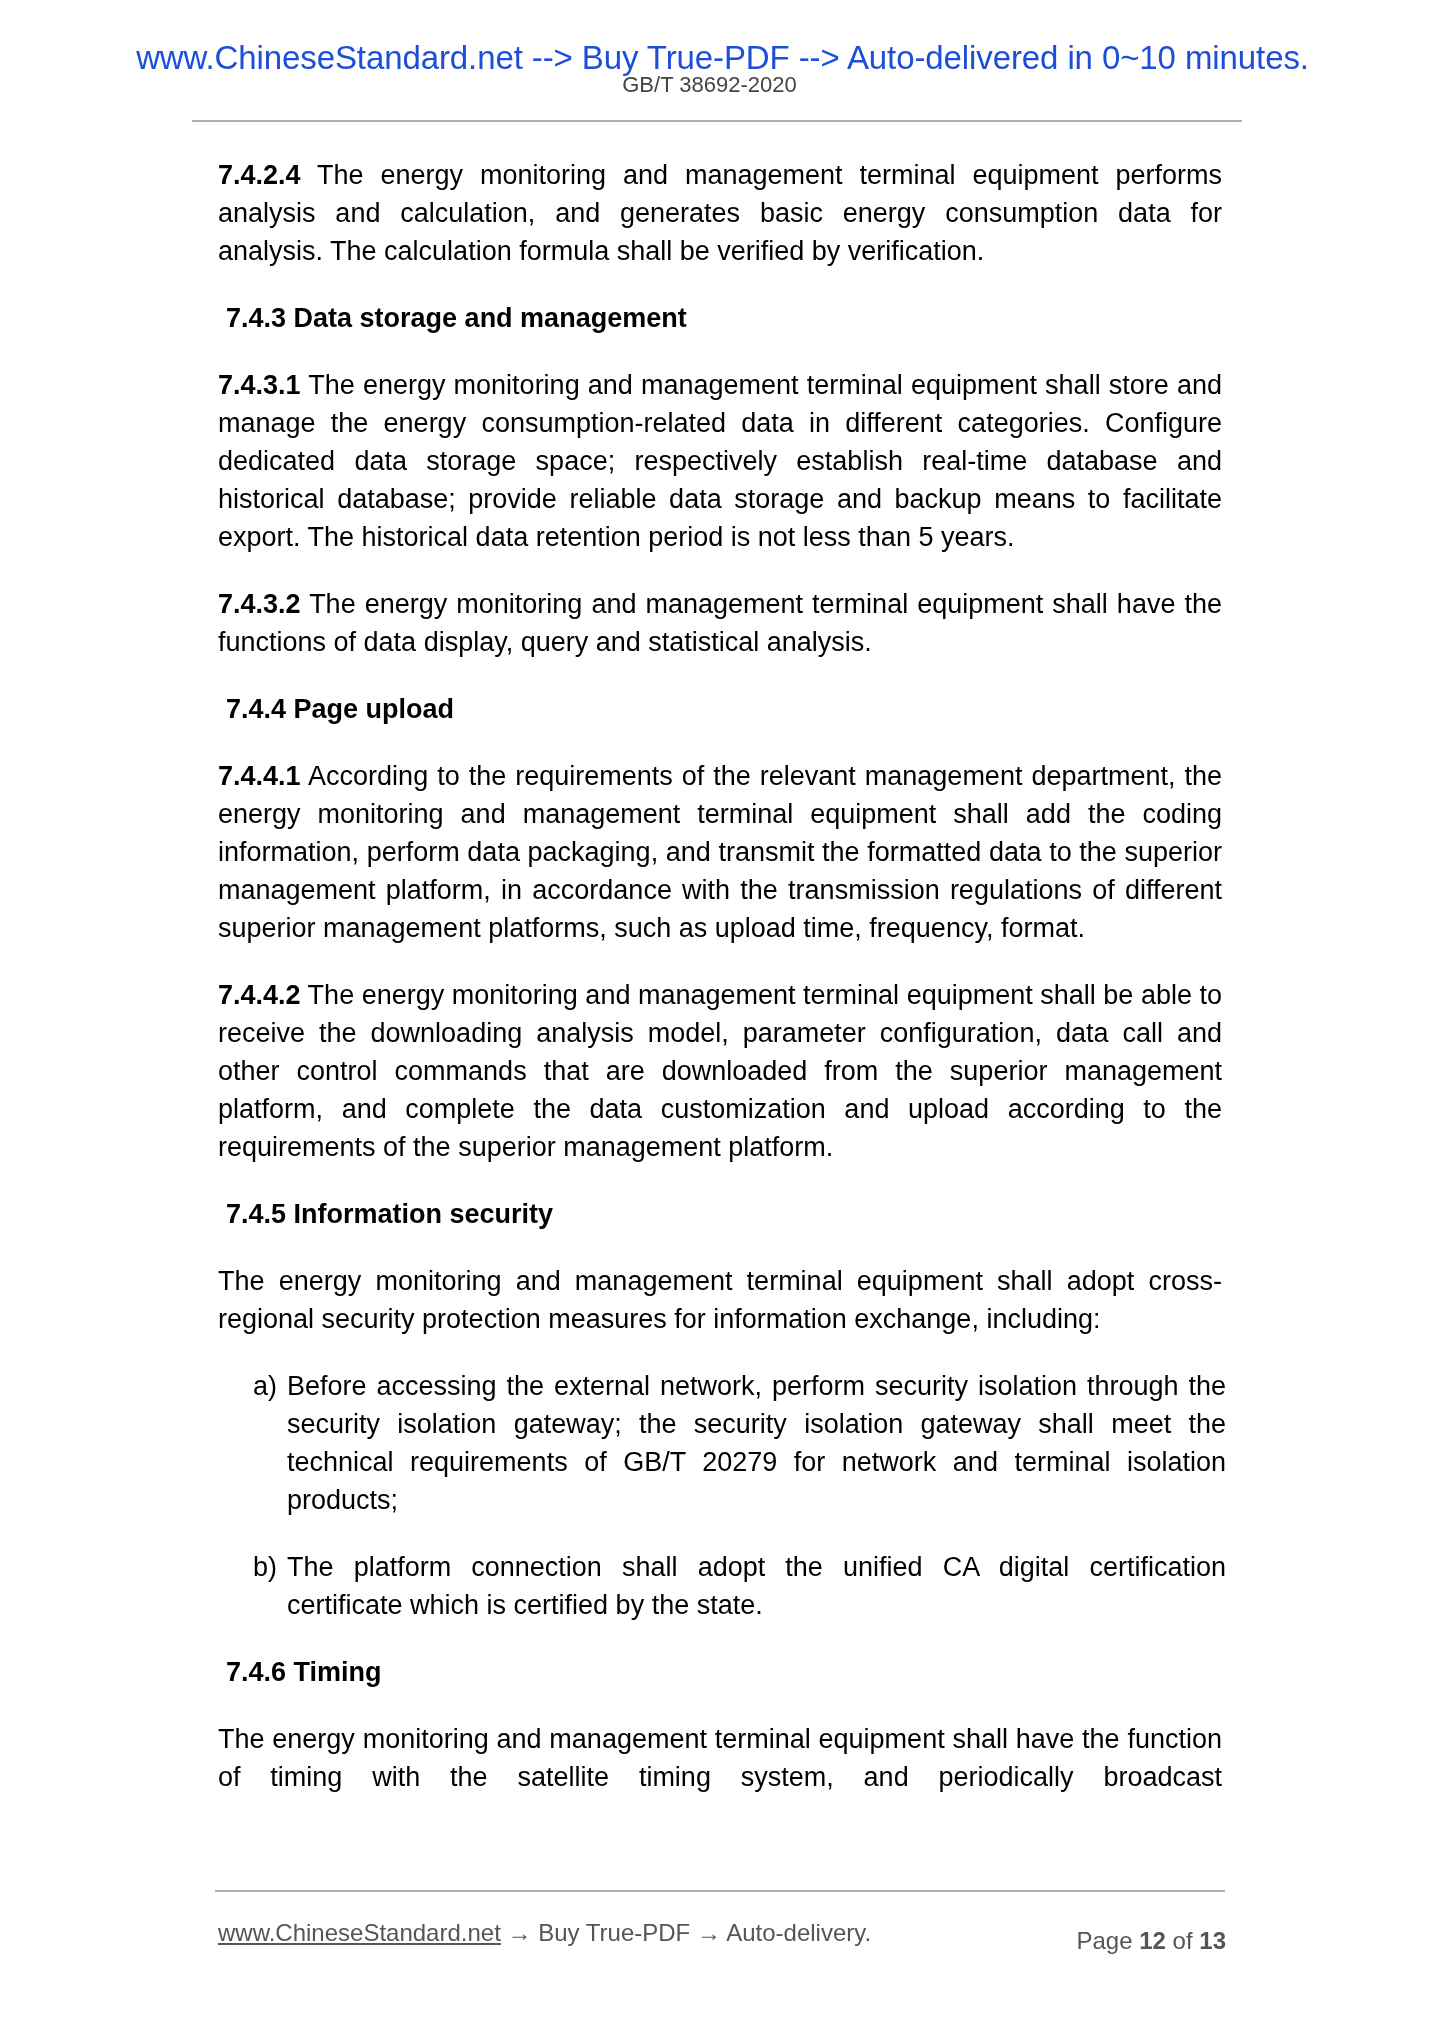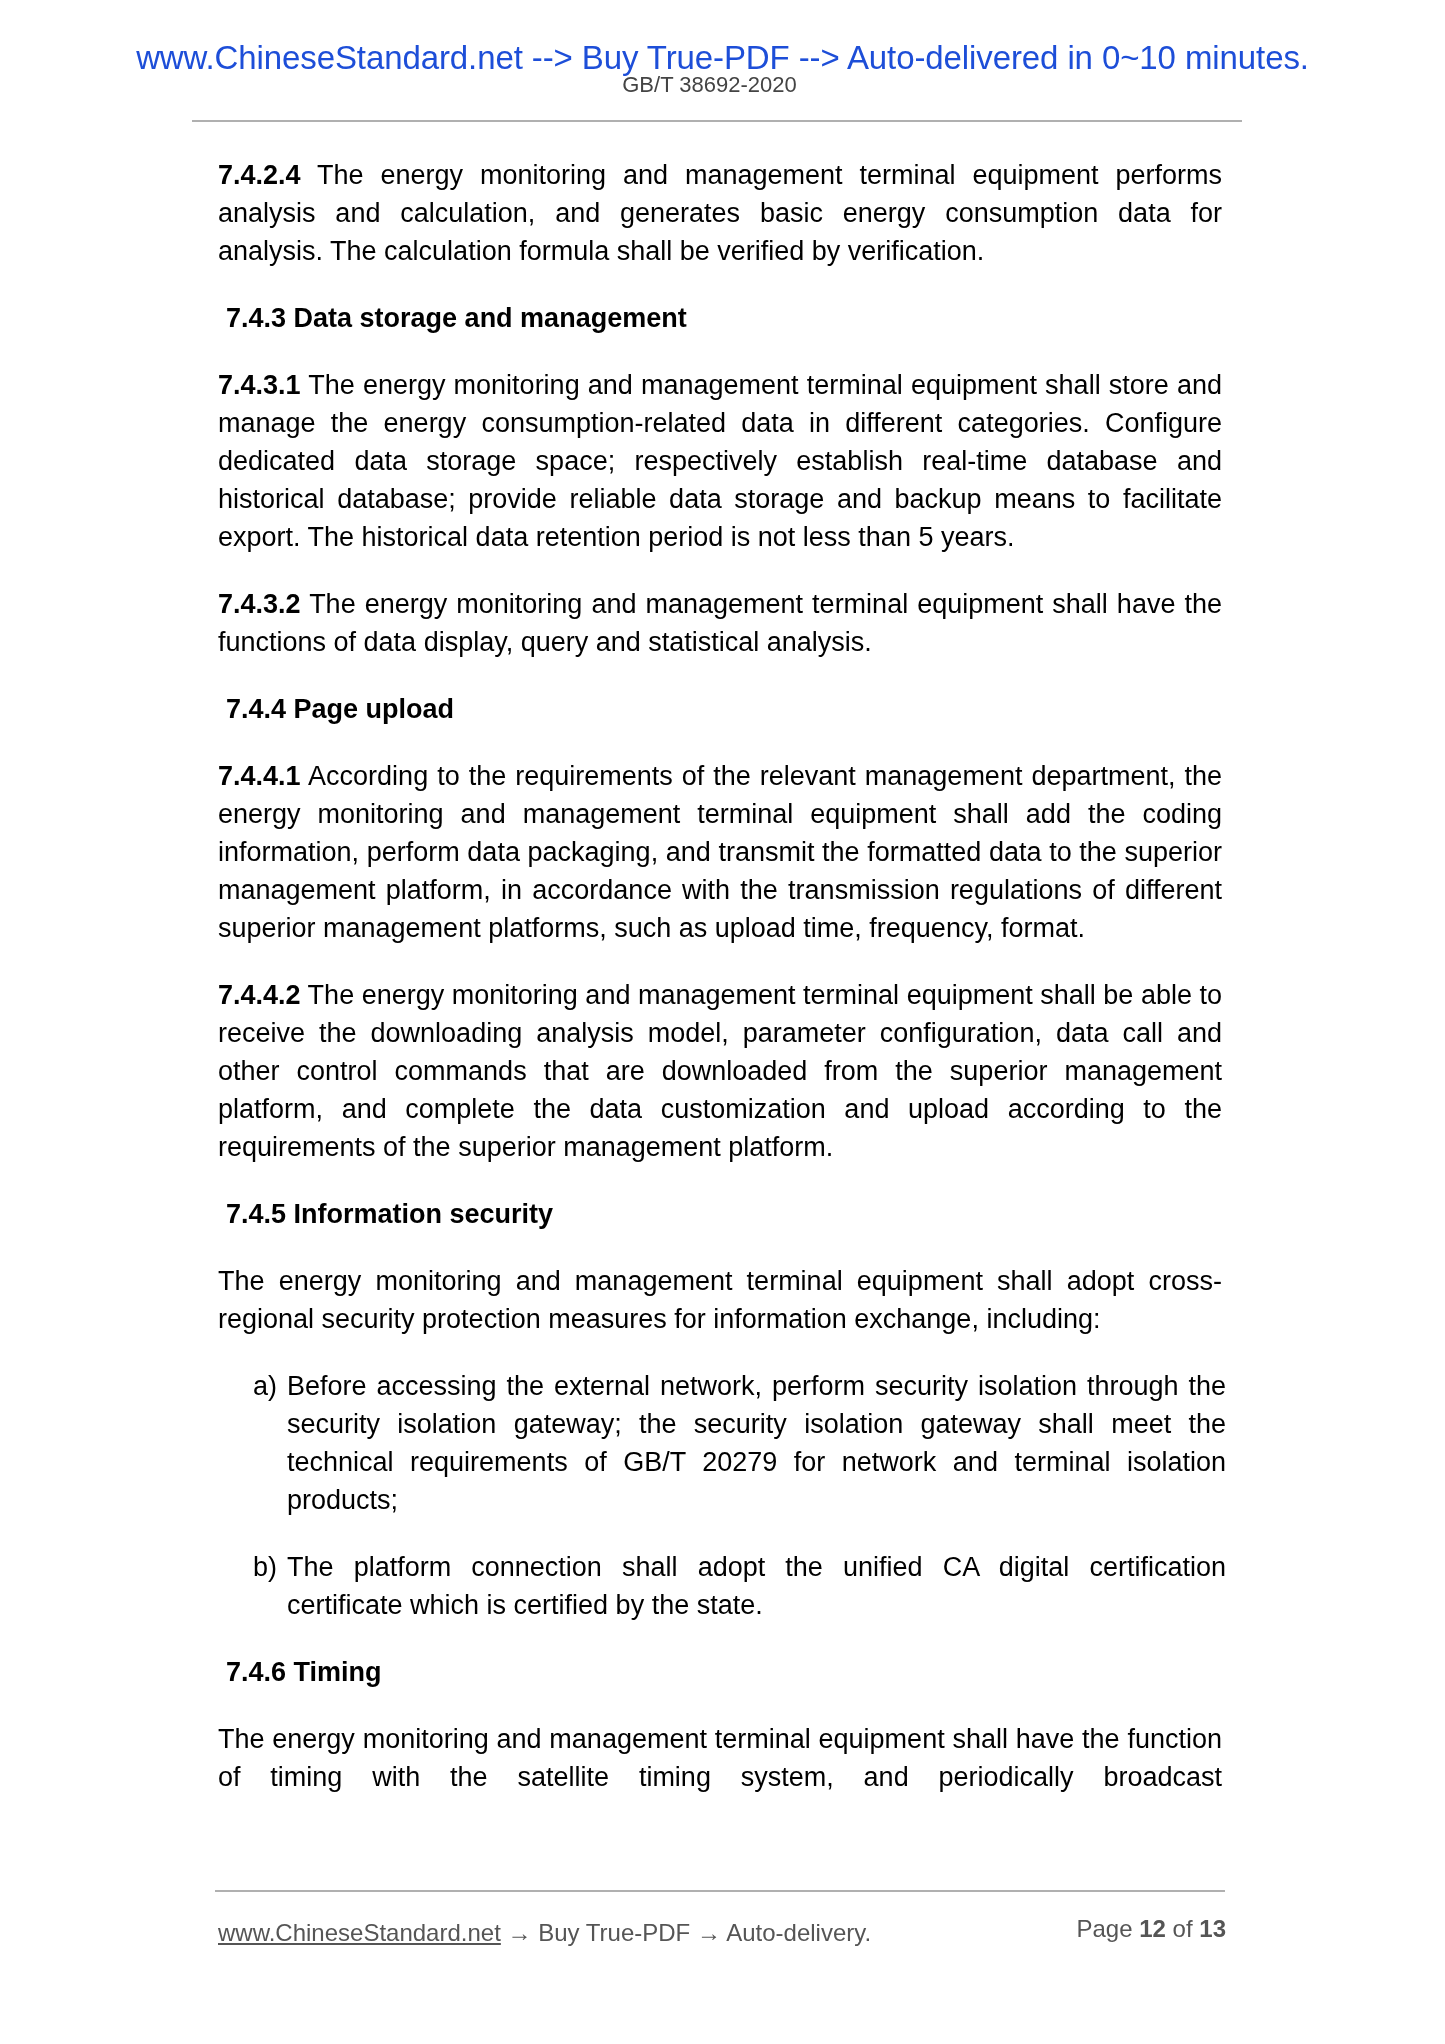--- a/index.html
+++ b/index.html
@@ -32,21 +32,21 @@
   .ftr-line {
     position: absolute; left: 215px; width: 1010px; top: 1890px; height: 0;
     border-top: 2px solid #b0b0b0;
   }
   .ftr {
     position: absolute; left: 218px; top: 1910px; width: 1008px;
     font-size: 24px; color: #555; line-height: 30px;
   }
   .ftr-left { position: absolute; left: 0; top: 8px; white-space: nowrap; }
   .ftr-link { color: #555; text-decoration: underline; }
-  .ftr-right { position: absolute; right: 0; top: 4px; white-space: nowrap; }
+  .ftr-right { position: absolute; right: 0; top: 16px; white-space: nowrap; }
   .ftr-right b { font-weight: bold; }
 </style>
 </head>
 <body>
 
 <div>
   <div class="hdr-main">www.ChineseStandard.net --&gt; Buy True-PDF --&gt; Auto-delivered in 0~10 minutes.</div>
   <div class="hdr-sub">GB/T 38692-2020</div>
   <div class="hdr-line"></div>
 </div>

